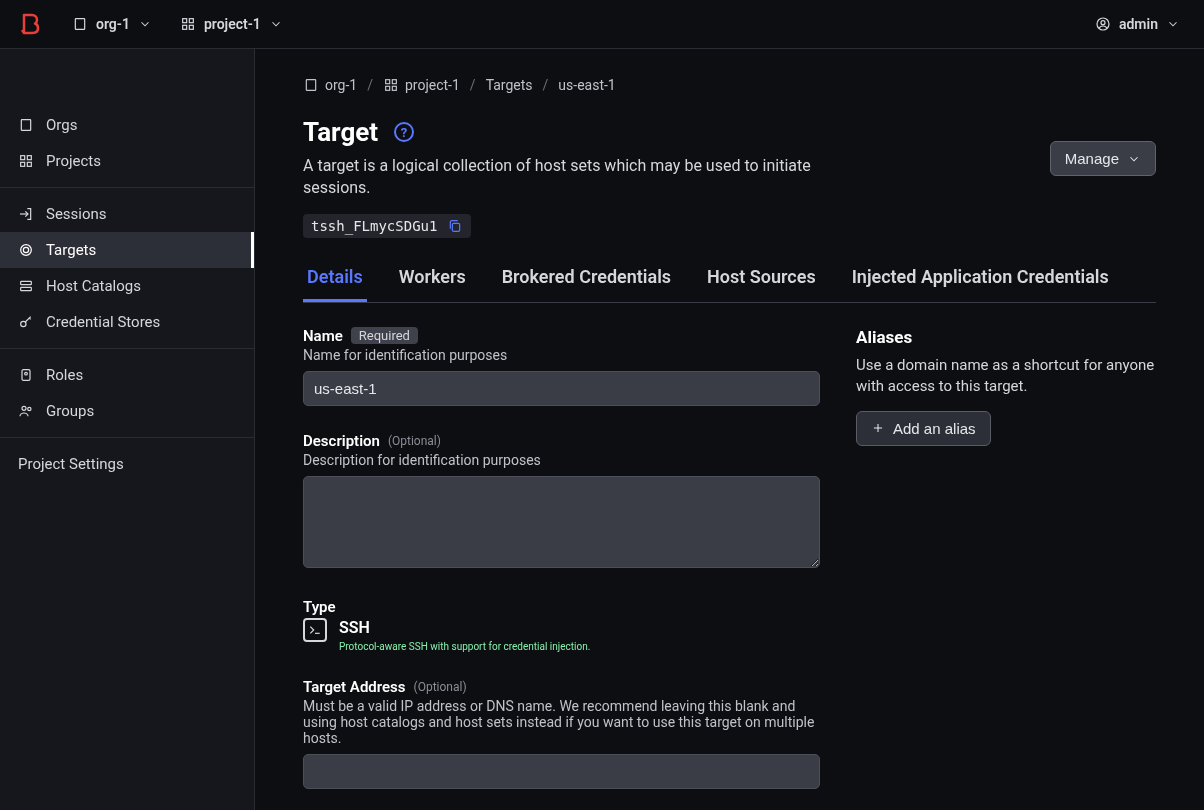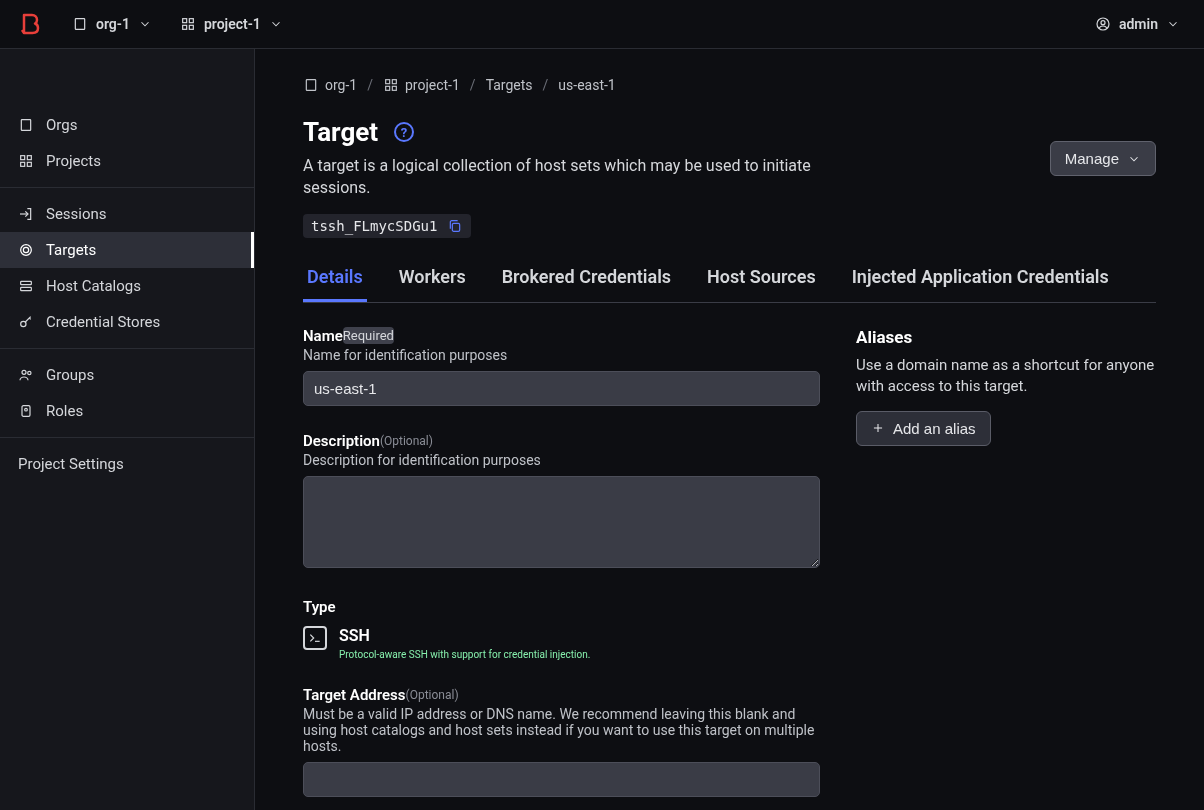--- a/index.html
+++ b/index.html
@@ -149,27 +149,27 @@
   cursor: pointer;
   border-bottom: 3px solid transparent;
 }
 .tab.active { color: #5a78ff; border-bottom-color: #5a78ff; }
 
 .content-cols { display: flex; gap: 36px; }
 .col-left { flex: 1; max-width: 560px; }
 .col-right { width: 300px; }
 
 .field { margin-bottom: 26px; }
-.field-label-row { display: flex; align-items: center; margin-bottom: 2px;}
+.field-label-row { display: flex; align-items: center; gap: 8px; margin-bottom: 2px;}
 .field-label { font-size: 15px; font-weight: 600; color: #fff; }
 .badge-required {
   background: #3f414c;
   color: #d5d7db;
   font-size: 13px;
-  padding: 1px 0;
+  padding: 1px 8px;
   border-radius: 4px;
   text-align: center;
 }
 .optional { color: #8a8d96; font-size: 12px; font-weight: 400;}
 .field-help { font-size: 14px; color: #bfc2c8; margin-bottom: 8px; }
 .text-input, .textarea {
   width: 100%;
   background: #3a3c46;
   border: 1px solid #4c4e59;
   border-radius: 5px;
@@ -304,32 +304,32 @@
             <circle cx="8" cy="15" r="4"></circle>
             <path d="M11 12l8-8"></path>
             <path d="M17 6l2 2"></path>
           </svg>
         <span>Credential Stores</span>
       </div>
     </div>
     <div class="sidebar-section">
       <div class="sidebar-item">
         <svg class="icon-sm" viewBox="0 0 24 24">
+            <rect x="6" y="4" width="12" height="16" rx="2"></rect>
+            <circle cx="12" cy="10" r="2"></circle>
+          </svg>
+        <span>Roles</span>
+      </div>
+      <div class="sidebar-item">
+        <svg class="icon-sm" viewBox="0 0 24 24">
             <circle cx="9" cy="8" r="3"></circle>
             <circle cx="17" cy="9" r="2.5"></circle>
             <path d="M3 20c0-3 3-5 6-5s6 2 6 5"></path>
           </svg>
         <span>Groups</span>
-      </div>
-      <div class="sidebar-item">
-        <svg class="icon-sm" viewBox="0 0 24 24">
-            <rect x="6" y="4" width="12" height="16" rx="2"></rect>
-            <circle cx="12" cy="10" r="2"></circle>
-          </svg>
-        <span>Roles</span>
       </div>
     </div>
     <div class="sidebar-section">
       <div class="sidebar-item settings">
         <span>Project Settings</span>
       </div>
     </div>
   </div>
 
   <div class="main">
@@ -402,21 +402,21 @@
         <div class="field">
           <div class="field-label-row">
             <span class="field-label">Description</span>
             <span class="optional">(Optional)</span>
           </div>
           <div class="field-help">Description for identification purposes</div>
           <textarea class="textarea" style=""></textarea>
         </div>
 
         <div class="field">
-          <div class="field-label" style="margin-bottom:10px;">Type</div>
+          <div class="field-label" style="margin-bottom:2px;">Type</div>
           <div class="type-row">
             <div class="type-icon">
               <svg viewBox="0 0 24 24" width="16" height="16">
                   <polyline points="5 7 10 12 5 17"></polyline>
                   <line x1="12" y1="17" x2="19" y2="17"></line>
                 </svg>
             </div>
             <div class="type-texts">
               <div class="type-name">SSH</div>
               <div class="type-desc">Protocol-aware SSH with support for credential injection.</div>

